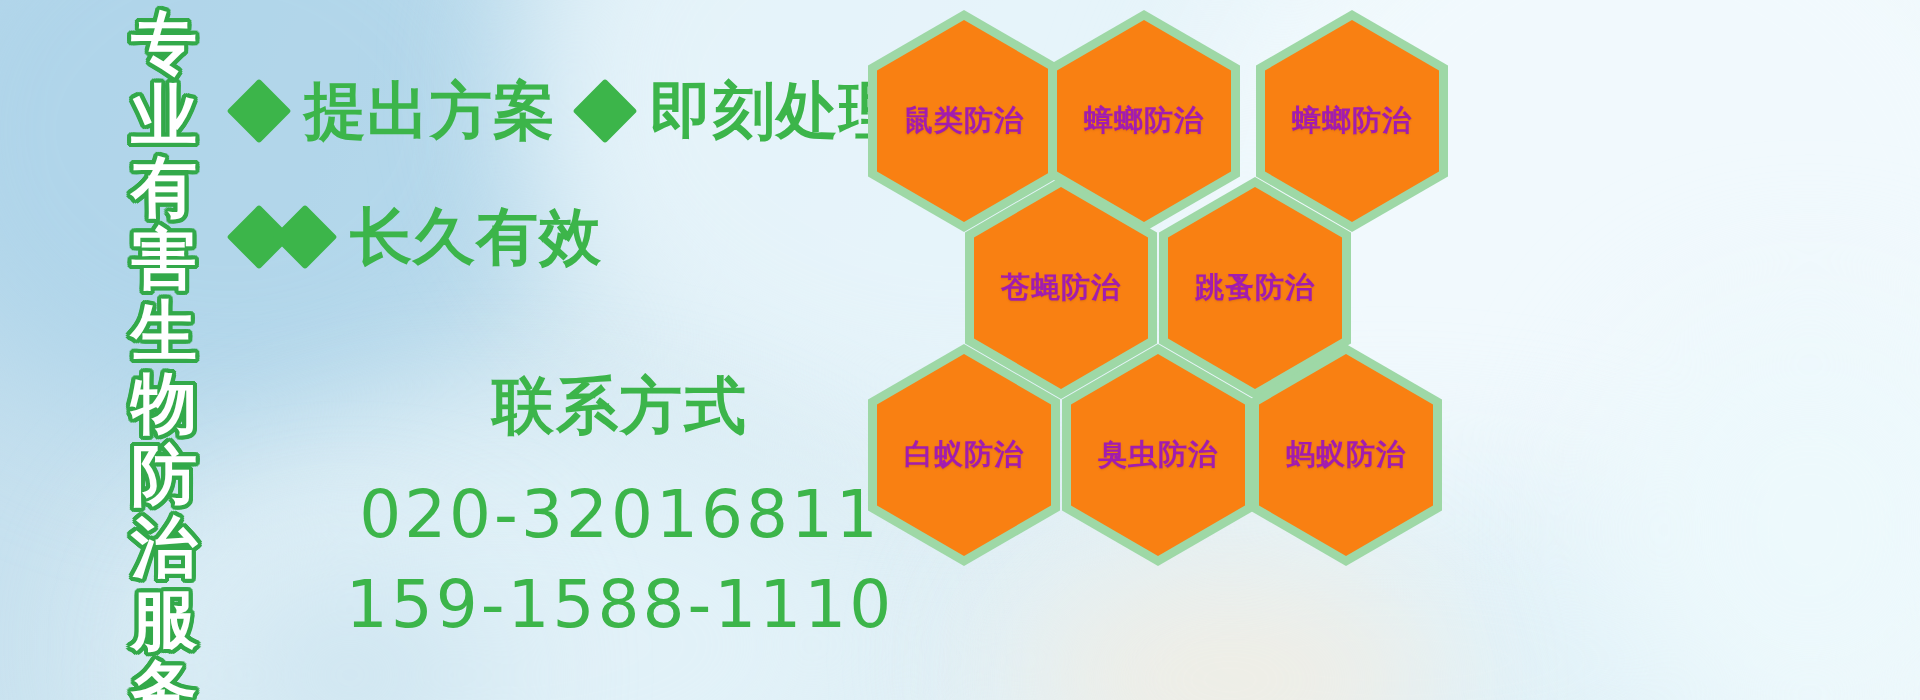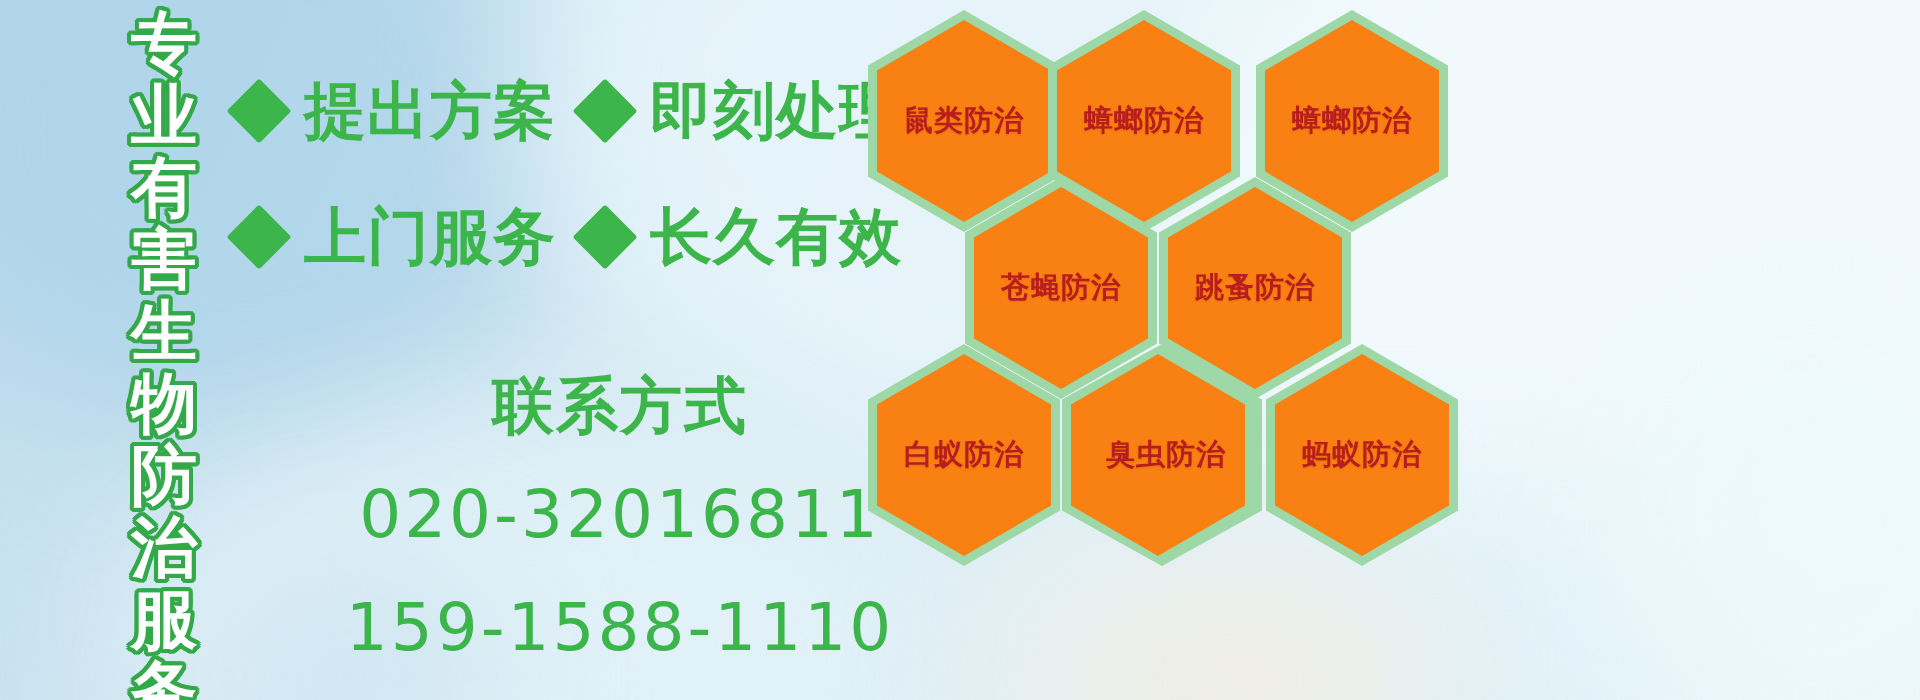--- a/index.html
+++ b/index.html
@@ -115,21 +115,20 @@
     letter-spacing: 2px;
     font-family: "DejaVu Sans", "Liberation Sans", sans-serif;
   }
   .contact-phone {
     font-size: 66px;
     line-height: 90px;
     font-weight: 400;
     color: #3cb54a;
     letter-spacing: 3px;
     font-family: "DejaVu Sans", "Liberation Sans", sans-serif;
-    margin-top: 23px;
   }
   #contact-phone-1 { margin-top: 26px; }
 
   
   #hex-grid {
     position: absolute;
     left: 858px;
     top: 0px;
     width: 620px;
     height: 700px;
@@ -149,21 +148,21 @@
     left: 9px;
     top: 10px;
     width: 174px;
     height: 202px;
     background: #f98012;
     clip-path: polygon(50% 0%, 100% 25%, 100% 75%, 50% 100%, 0% 75%, 0% 25%);
   }
   .hex-label {
     position: relative;
     z-index: 2;
-    color: #b91c1c;
+    color: #a21caf;
     font-size: 29px;
     font-weight: 700;
     letter-spacing: 1px;
     white-space: nowrap;
     font-family: "DejaVu Sans", "Liberation Sans", sans-serif;
     text-shadow: 0 1px 2px rgba(150,70,0,.25);
   }
 </style>
 </head>
 <body>
@@ -199,21 +198,20 @@
     </div>
     <div class="feature-item">
       <span class="diamond-icon"></span>
       <span class="feature-label">即刻处理</span>
     </div>
   </div>
 
   <div class="feature-row" id="feature-row-2">
     <div class="feature-item">
       <span class="diamond-icon"></span>
-      <span class="feature-label">上门服务</span>
     </div>
     <div class="feature-item">
       <span class="diamond-icon"></span>
       <span class="feature-label">长久有效</span>
     </div>
   </div>
 
   <div id="contact-block">
     <div id="contact-title">联系方式</div>
     <div class="contact-phone" id="contact-phone-1">020-32016811</div>
@@ -245,25 +243,25 @@
     <div class="hex-cell" style="left:10px;  top:344px;">
       <span class="hex-inner"></span>
       <span class="hex-label">白蚁防治</span>
     </div>
 
     <div class="hex-cell" style="left:301px; top:177px;">
       <span class="hex-inner"></span>
       <span class="hex-label">跳蚤防治</span>
     </div>
 
-    <div class="hex-cell" style="left:204px; top:344px;padding-left:8px;">
+    <div class="hex-cell" style="left:204px; top:344px;">
       <span class="hex-inner"></span>
       <span class="hex-label">臭虫防治</span>
     </div>
 
-    <div class="hex-cell" style="left:408px; top:344px;">
+    <div class="hex-cell" style="left:392px; top:344px;">
       <span class="hex-inner"></span>
       <span class="hex-label">蚂蚁防治</span>
     </div>
 
   </div>
 
 </div>
 
 </body></html>

